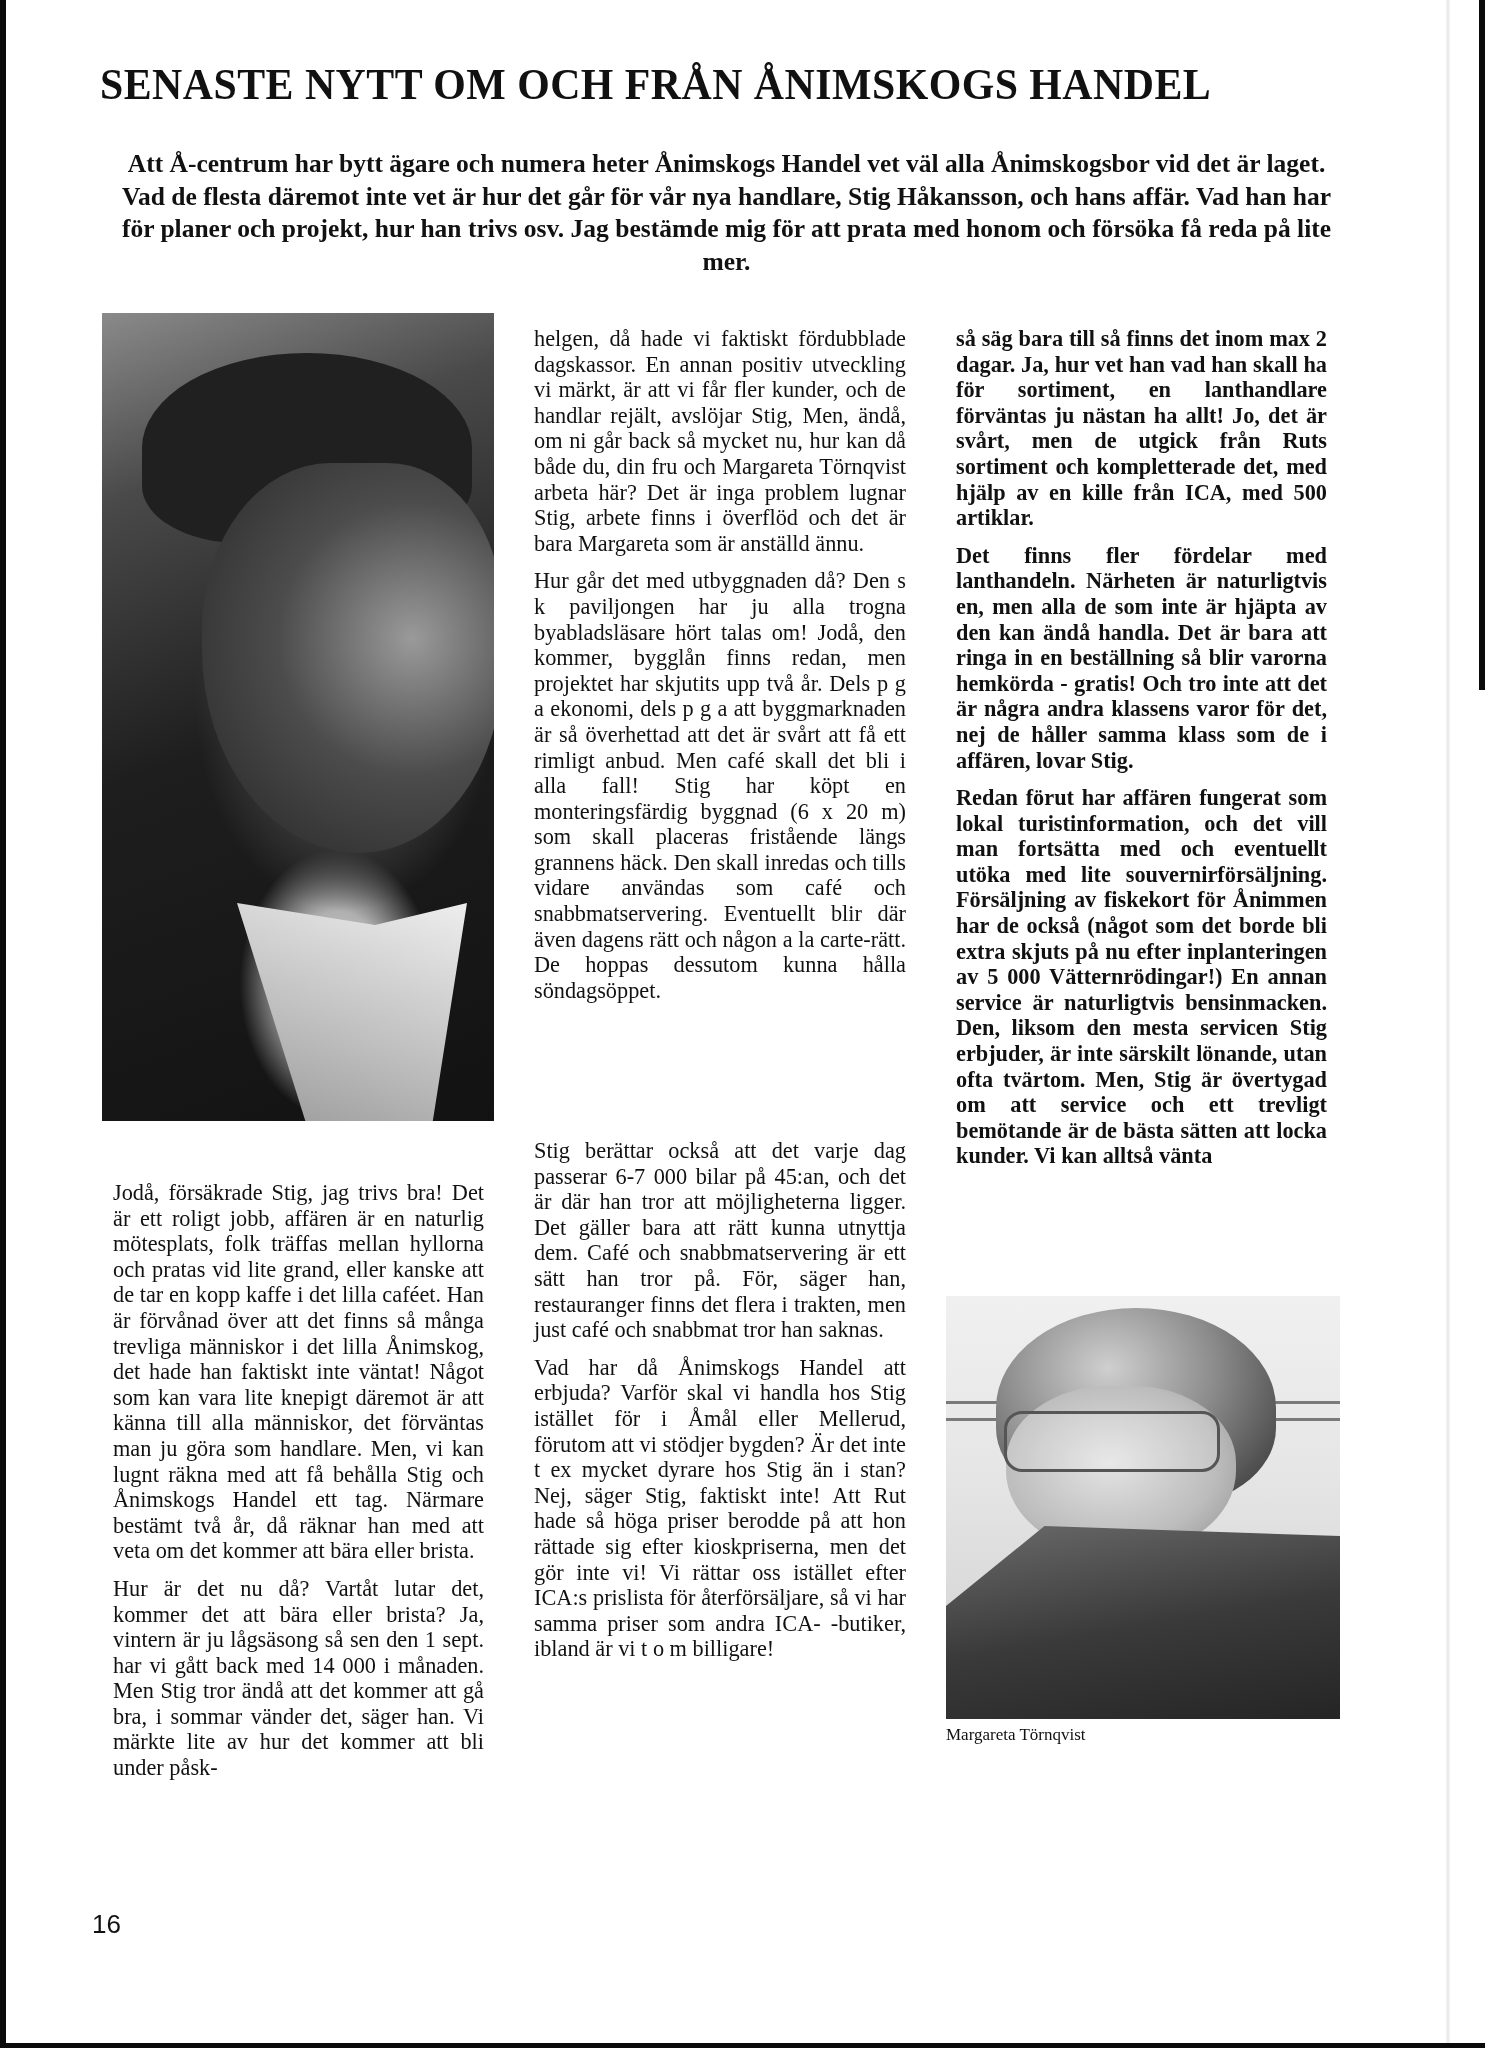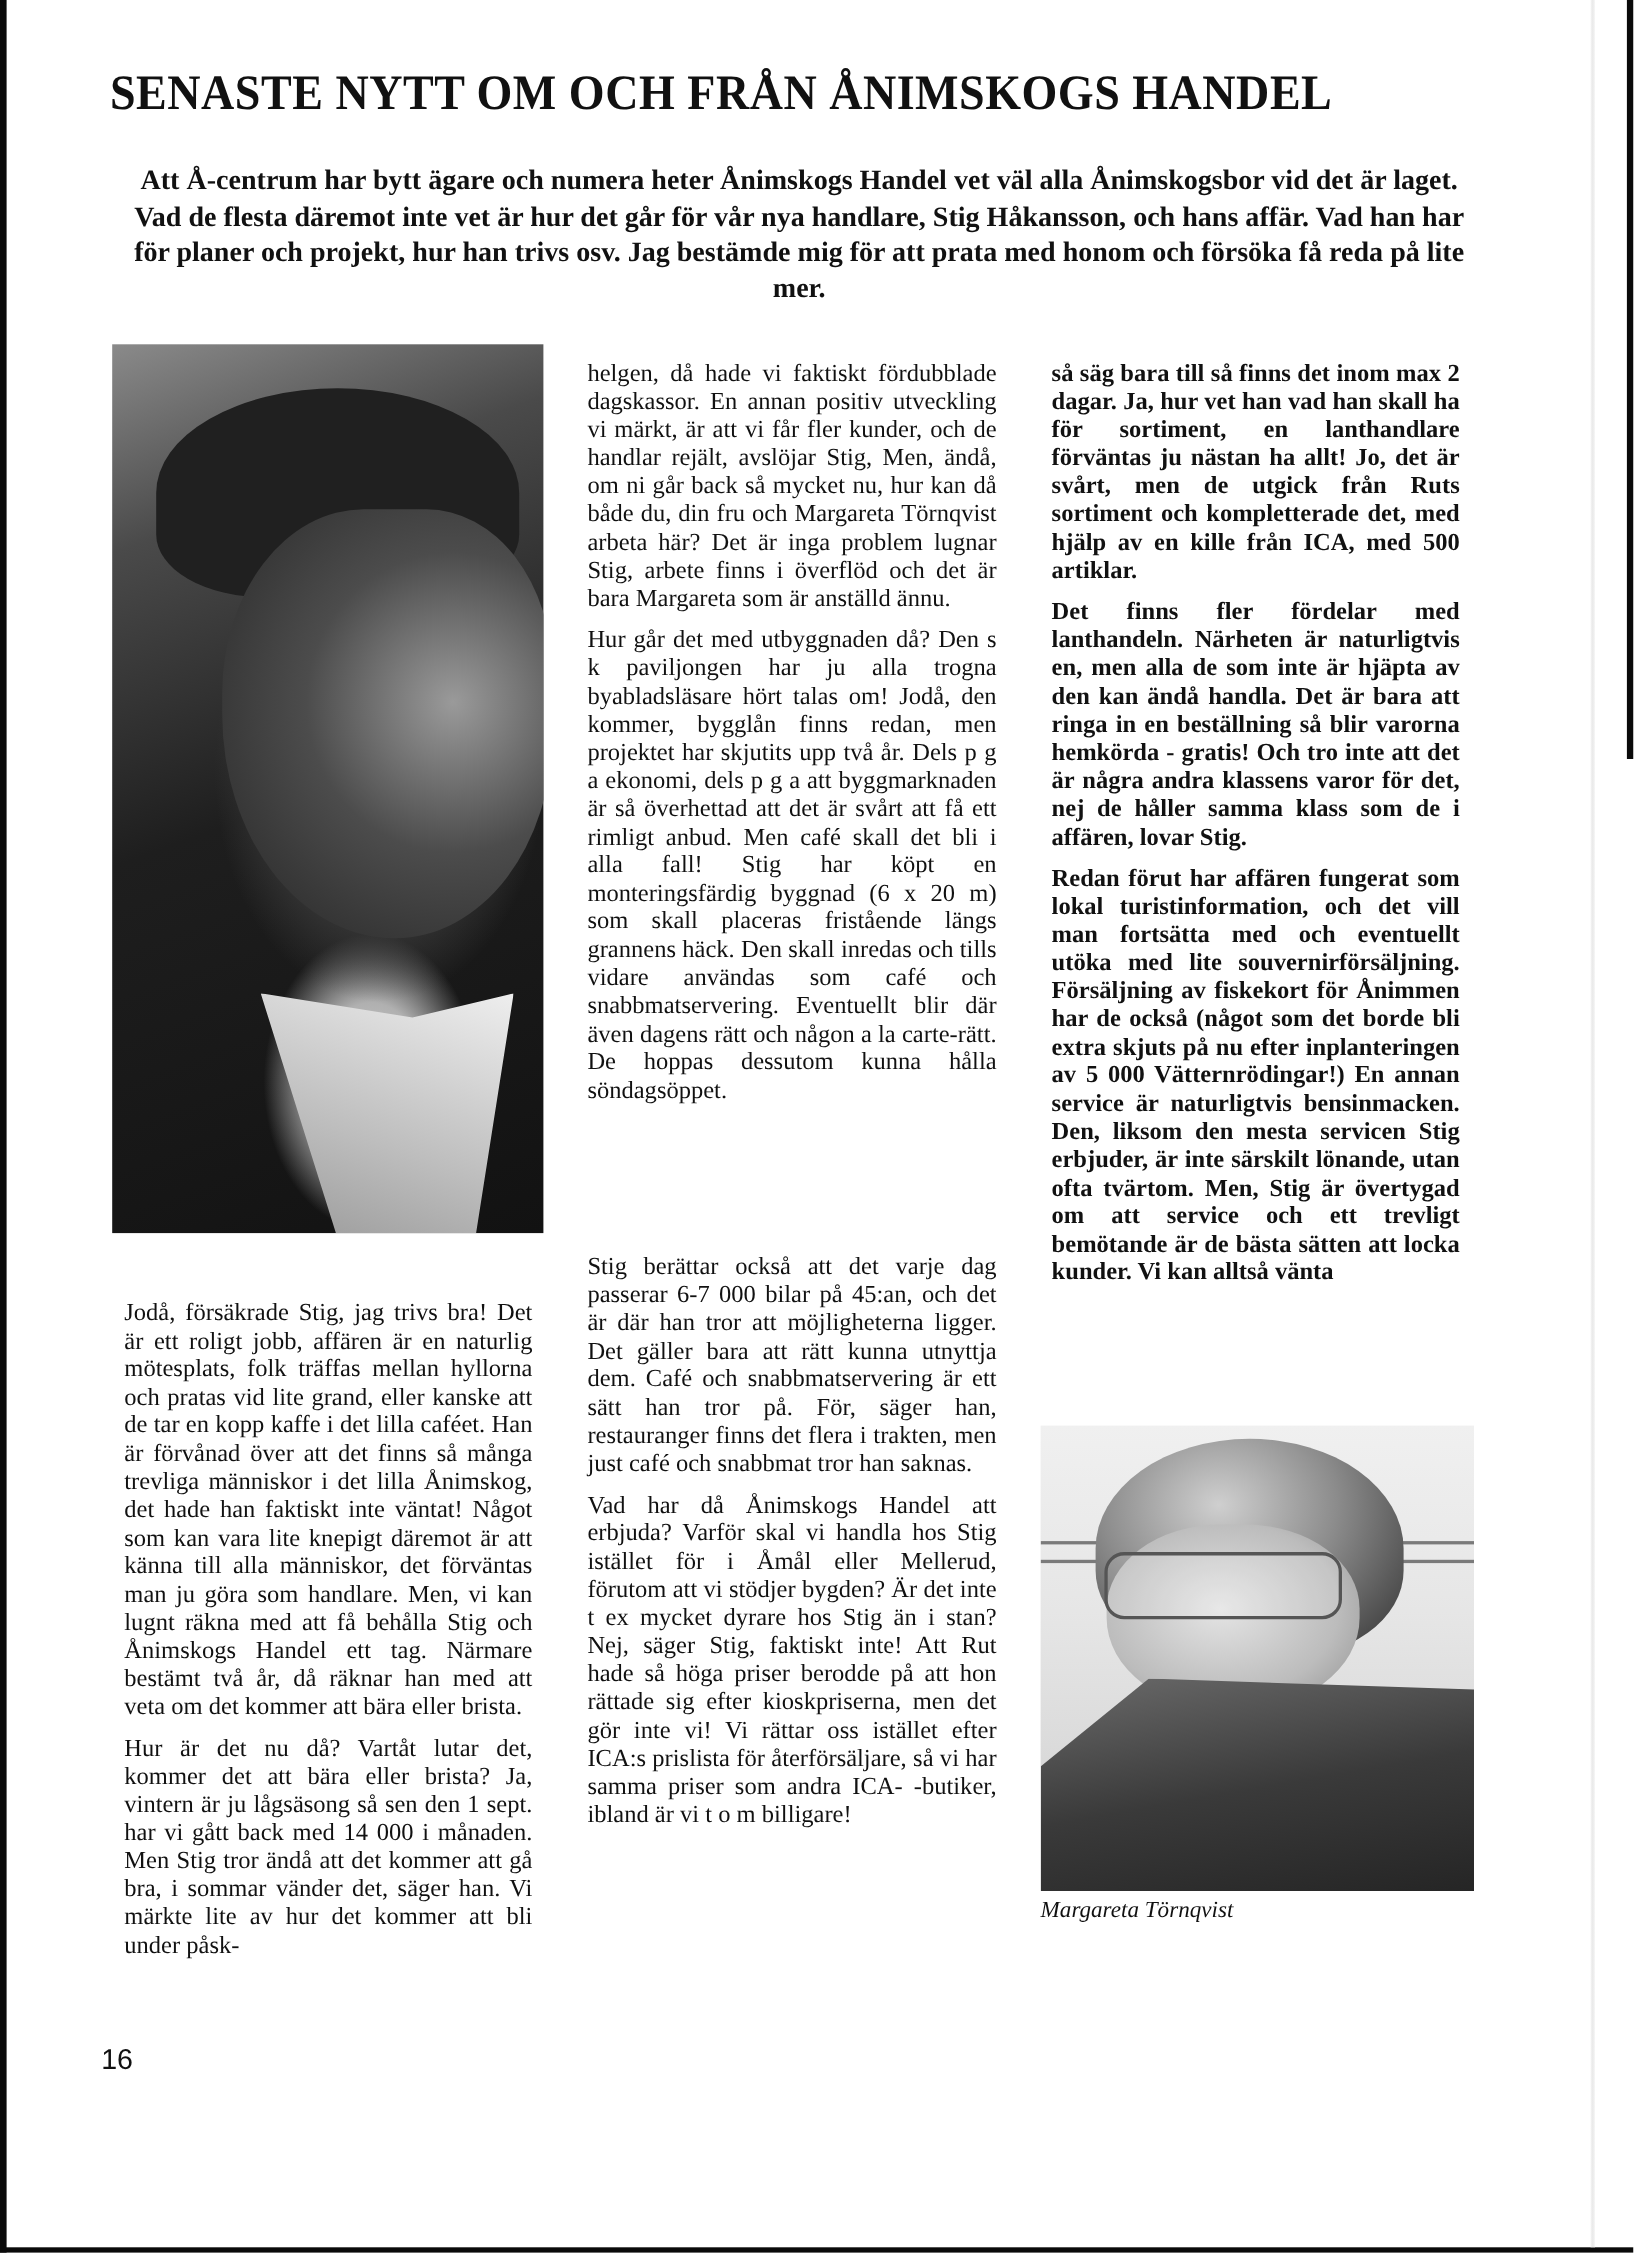--- a/index.html
+++ b/index.html
@@ -53,24 +53,24 @@
       background: linear-gradient(180deg, #f0f0f0 0%, #e6e6e6 40%, #cfcfcf 100%);
     }
     .photo-margareta .wire { position:absolute; left:0; width:100%; height:3px; background:#7a7a7a; }
     .photo-margareta .hair { position:absolute; left: 50px; top: 12px; width: 280px; height: 200px; border-radius: 50% 50% 40% 40%; background: radial-gradient(ellipse at 40% 30%, #cfcfcf 0%, #8c8c8c 45%, #2c2c2c 100%); }
     .photo-margareta .face { position:absolute; left: 60px; top: 90px; width: 230px; height: 170px; border-radius: 45% 45% 50% 50%; background: radial-gradient(ellipse at 45% 45%, #e4e4e4 0%, #bcbcbc 60%, #8a8a8a 100%); }
     .photo-margareta .glasses { position:absolute; left: 58px; top: 115px; width: 210px; height: 55px; border: 3px solid #555; border-radius: 18px; background: rgba(255,255,255,0.15); }
     .photo-margareta .shirt { position:absolute; left: 0; top: 230px; width: 394px; height: 200px; background: linear-gradient(170deg, #6a6a6a 0%, #3a3a3a 50%, #242424 100%); clip-path: polygon(25% 0, 100% 5%, 100% 100%, 0 100%, 0 40%); }
 
     .caption {
       position: absolute; left: 946px; top: 1726px; width: 395px;
-      font-size: 21px; font-style: italic; line-height: 1;
+      font-size: 17px; line-height: 1;
     }
     .page-number {
-      position: absolute; left: 92px; top: 1859px;
+      position: absolute; left: 92px; top: 1911px;
       font-family: "Liberation Sans", "DejaVu Sans", sans-serif;
       font-size: 26px; line-height: 1;
     }
   </style>
 </head>
 <body>
 
 <div class="border-left"></div>
 <div class="border-right"></div>
 <div class="border-bottom"></div>

